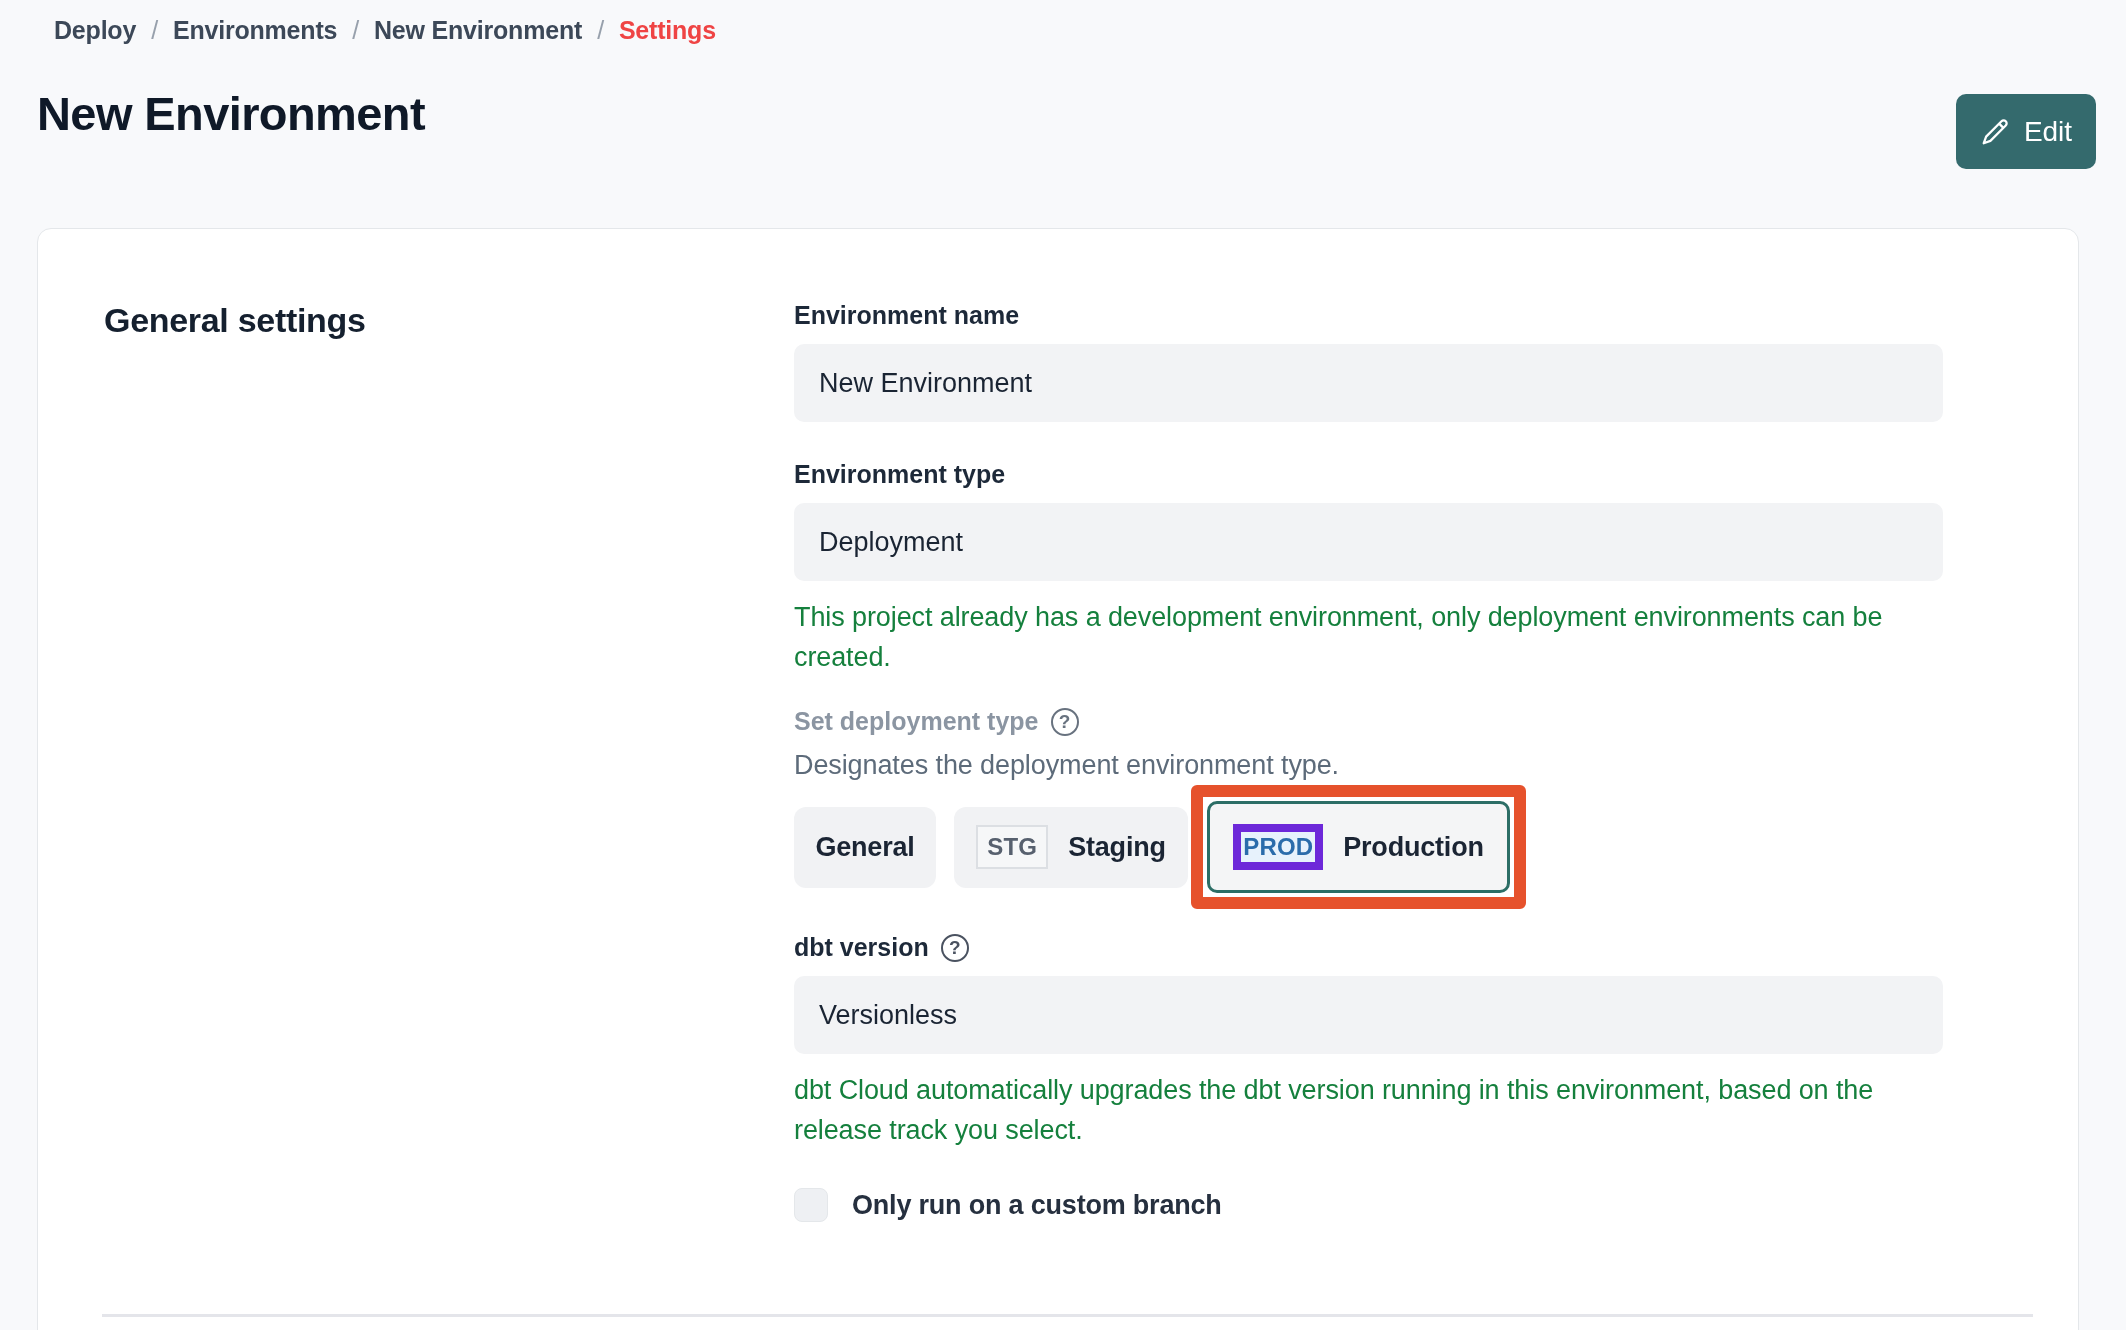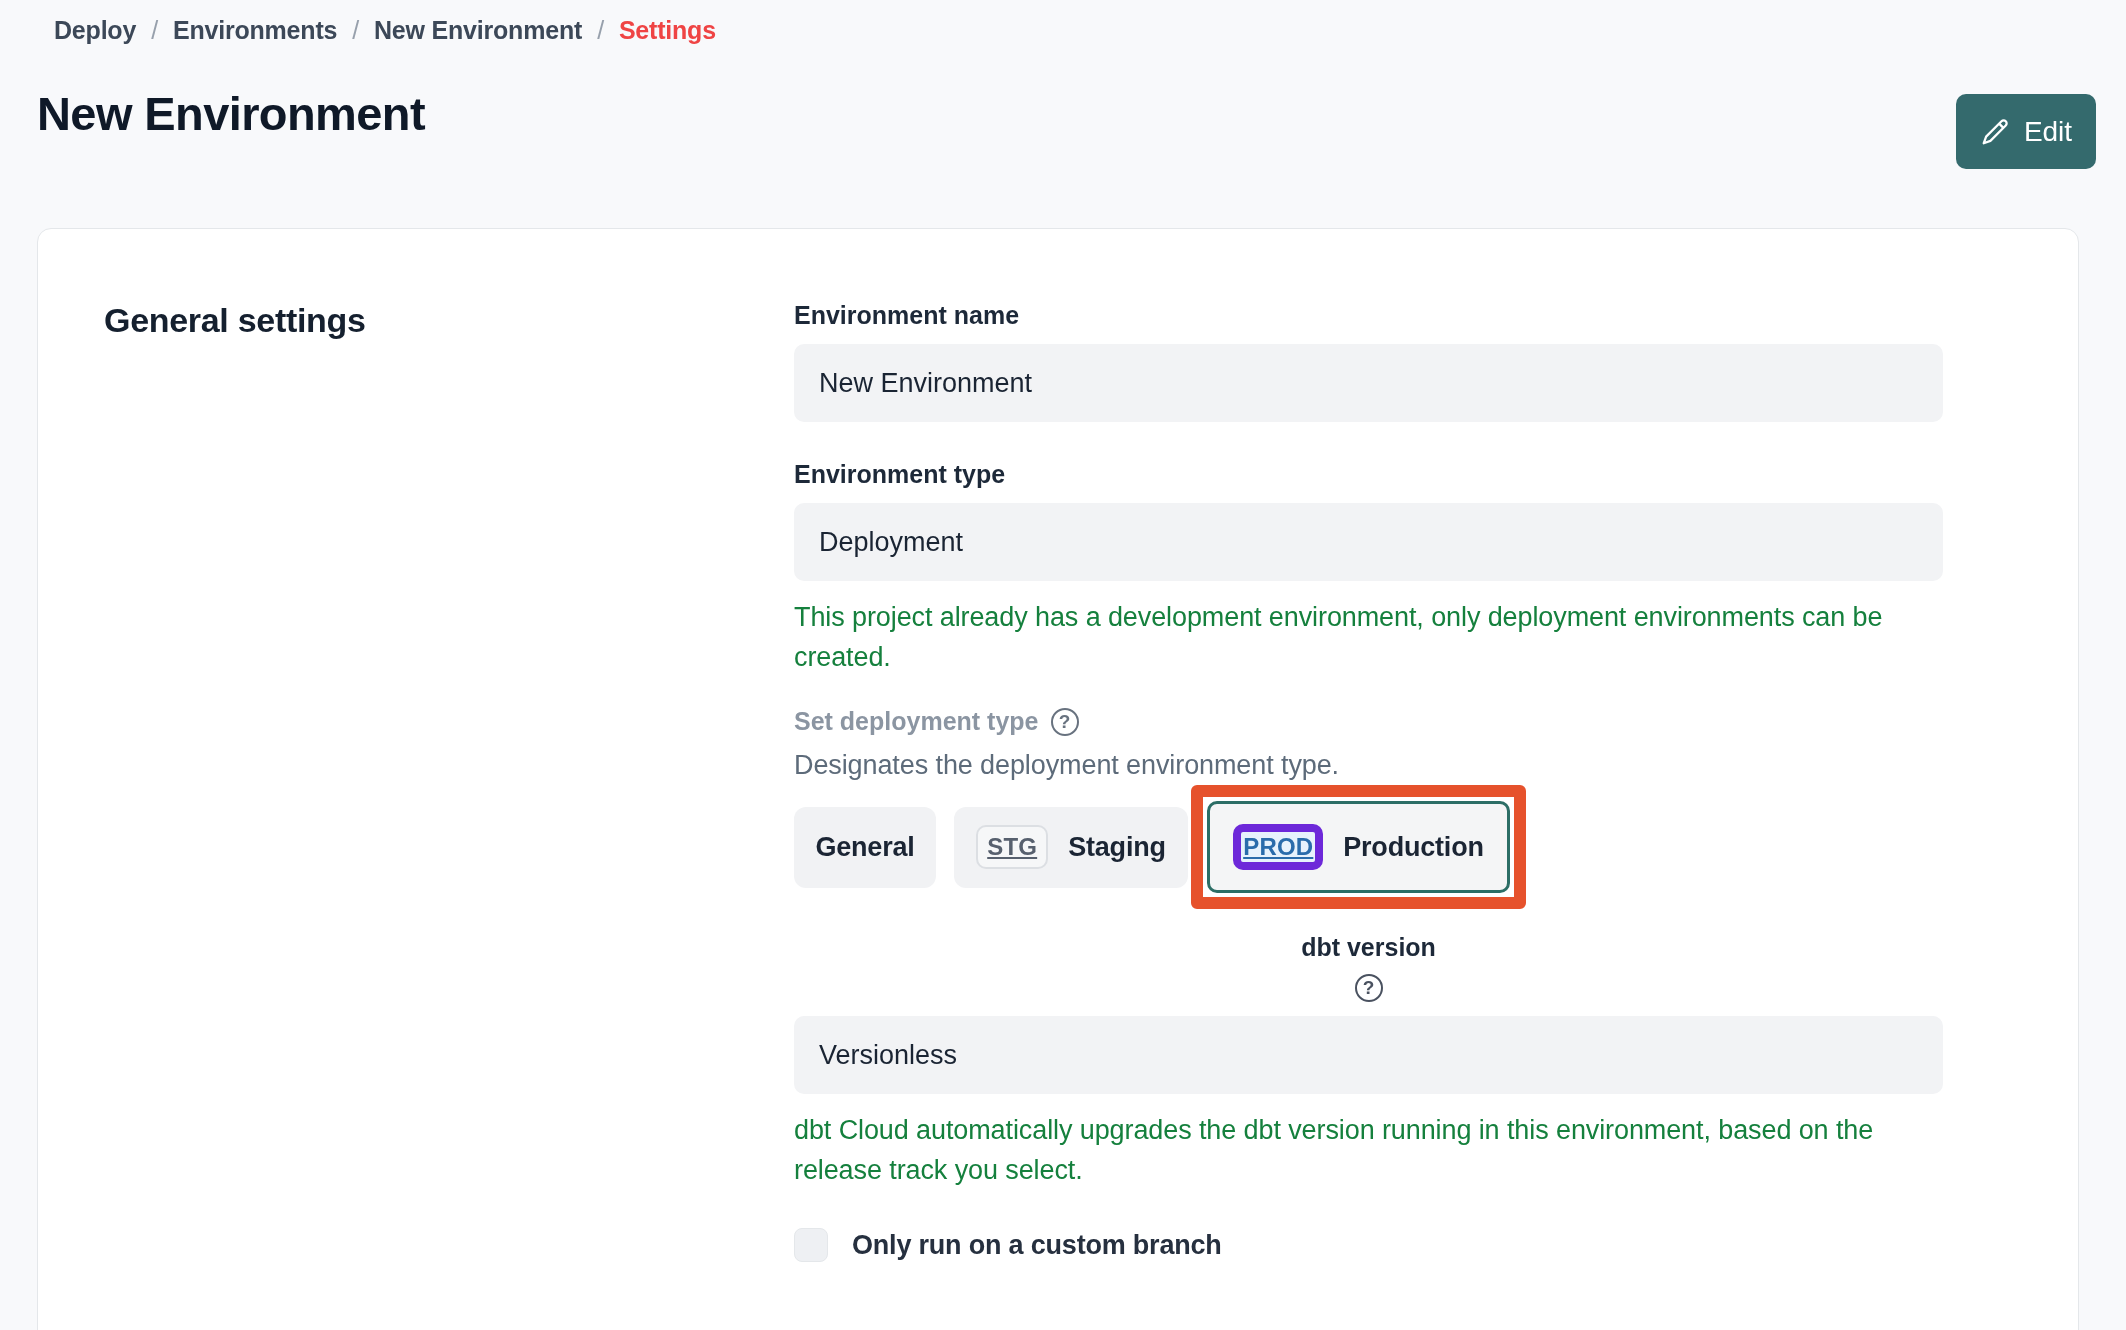--- a/index.html
+++ b/index.html
@@ -87,21 +87,21 @@
     height: 81px; background: #f1f2f4;
     border: none; border-radius: 12px;
     display: flex; align-items: center; justify-content: center; gap: 20px;
     font-family: inherit; font-size: 27px; font-weight: 700; color: #1b2534;
     cursor: pointer; letter-spacing: -0.2px;
   }
   .type-btn.general { width: 142px; }
   .type-btn.staging { width: 234px; }
   .badge {
     display: inline-flex; align-items: center; justify-content: center;
-    border-radius: 10px; font-weight: 600; letter-spacing: 0.2px; text-decoration: underline;
+    border-radius: 0; font-weight: 600; letter-spacing: 0.2px;
   }
   .badge.stg {
     width: 72px; height: 44px;
     border: 2px solid #dcdfe3; background: #f6f7f8;
     color: #57606e; font-size: 24px;
   }
   .badge.prod {
     width: 90px; height: 46px;
     background: #e7f2fc; border: 8px solid #6d28d9;
     color: #2a6cab; font-size: 24px;
@@ -192,21 +192,21 @@
           <span>Staging</span>
         </button>
         <div class="annotation-box">
           <button class="type-btn production">
             <span class="badge prod">PROD</span>
             <span>Production</span>
           </button>
         </div>
       </div>
 
-      <div class="field-label" style="margin-top:24px;flex-direction:column;">
+      <div class="field-label" style="margin-top:24px;">
         <span>dbt version</span>
         <span class="help-icon" style="border-color:#4a5260;color:#4a5260;">?</span>
       </div>
       <div class="text-input">
         <span>Versionless</span>
       </div>
       <p class="helper-text">dbt Cloud automatically upgrades the dbt version running in this environment, based on the release track you select.</p>
 
       <div class="checkbox-row">
         <span class="checkbox" role="checkbox" aria-checked="false"></span>

